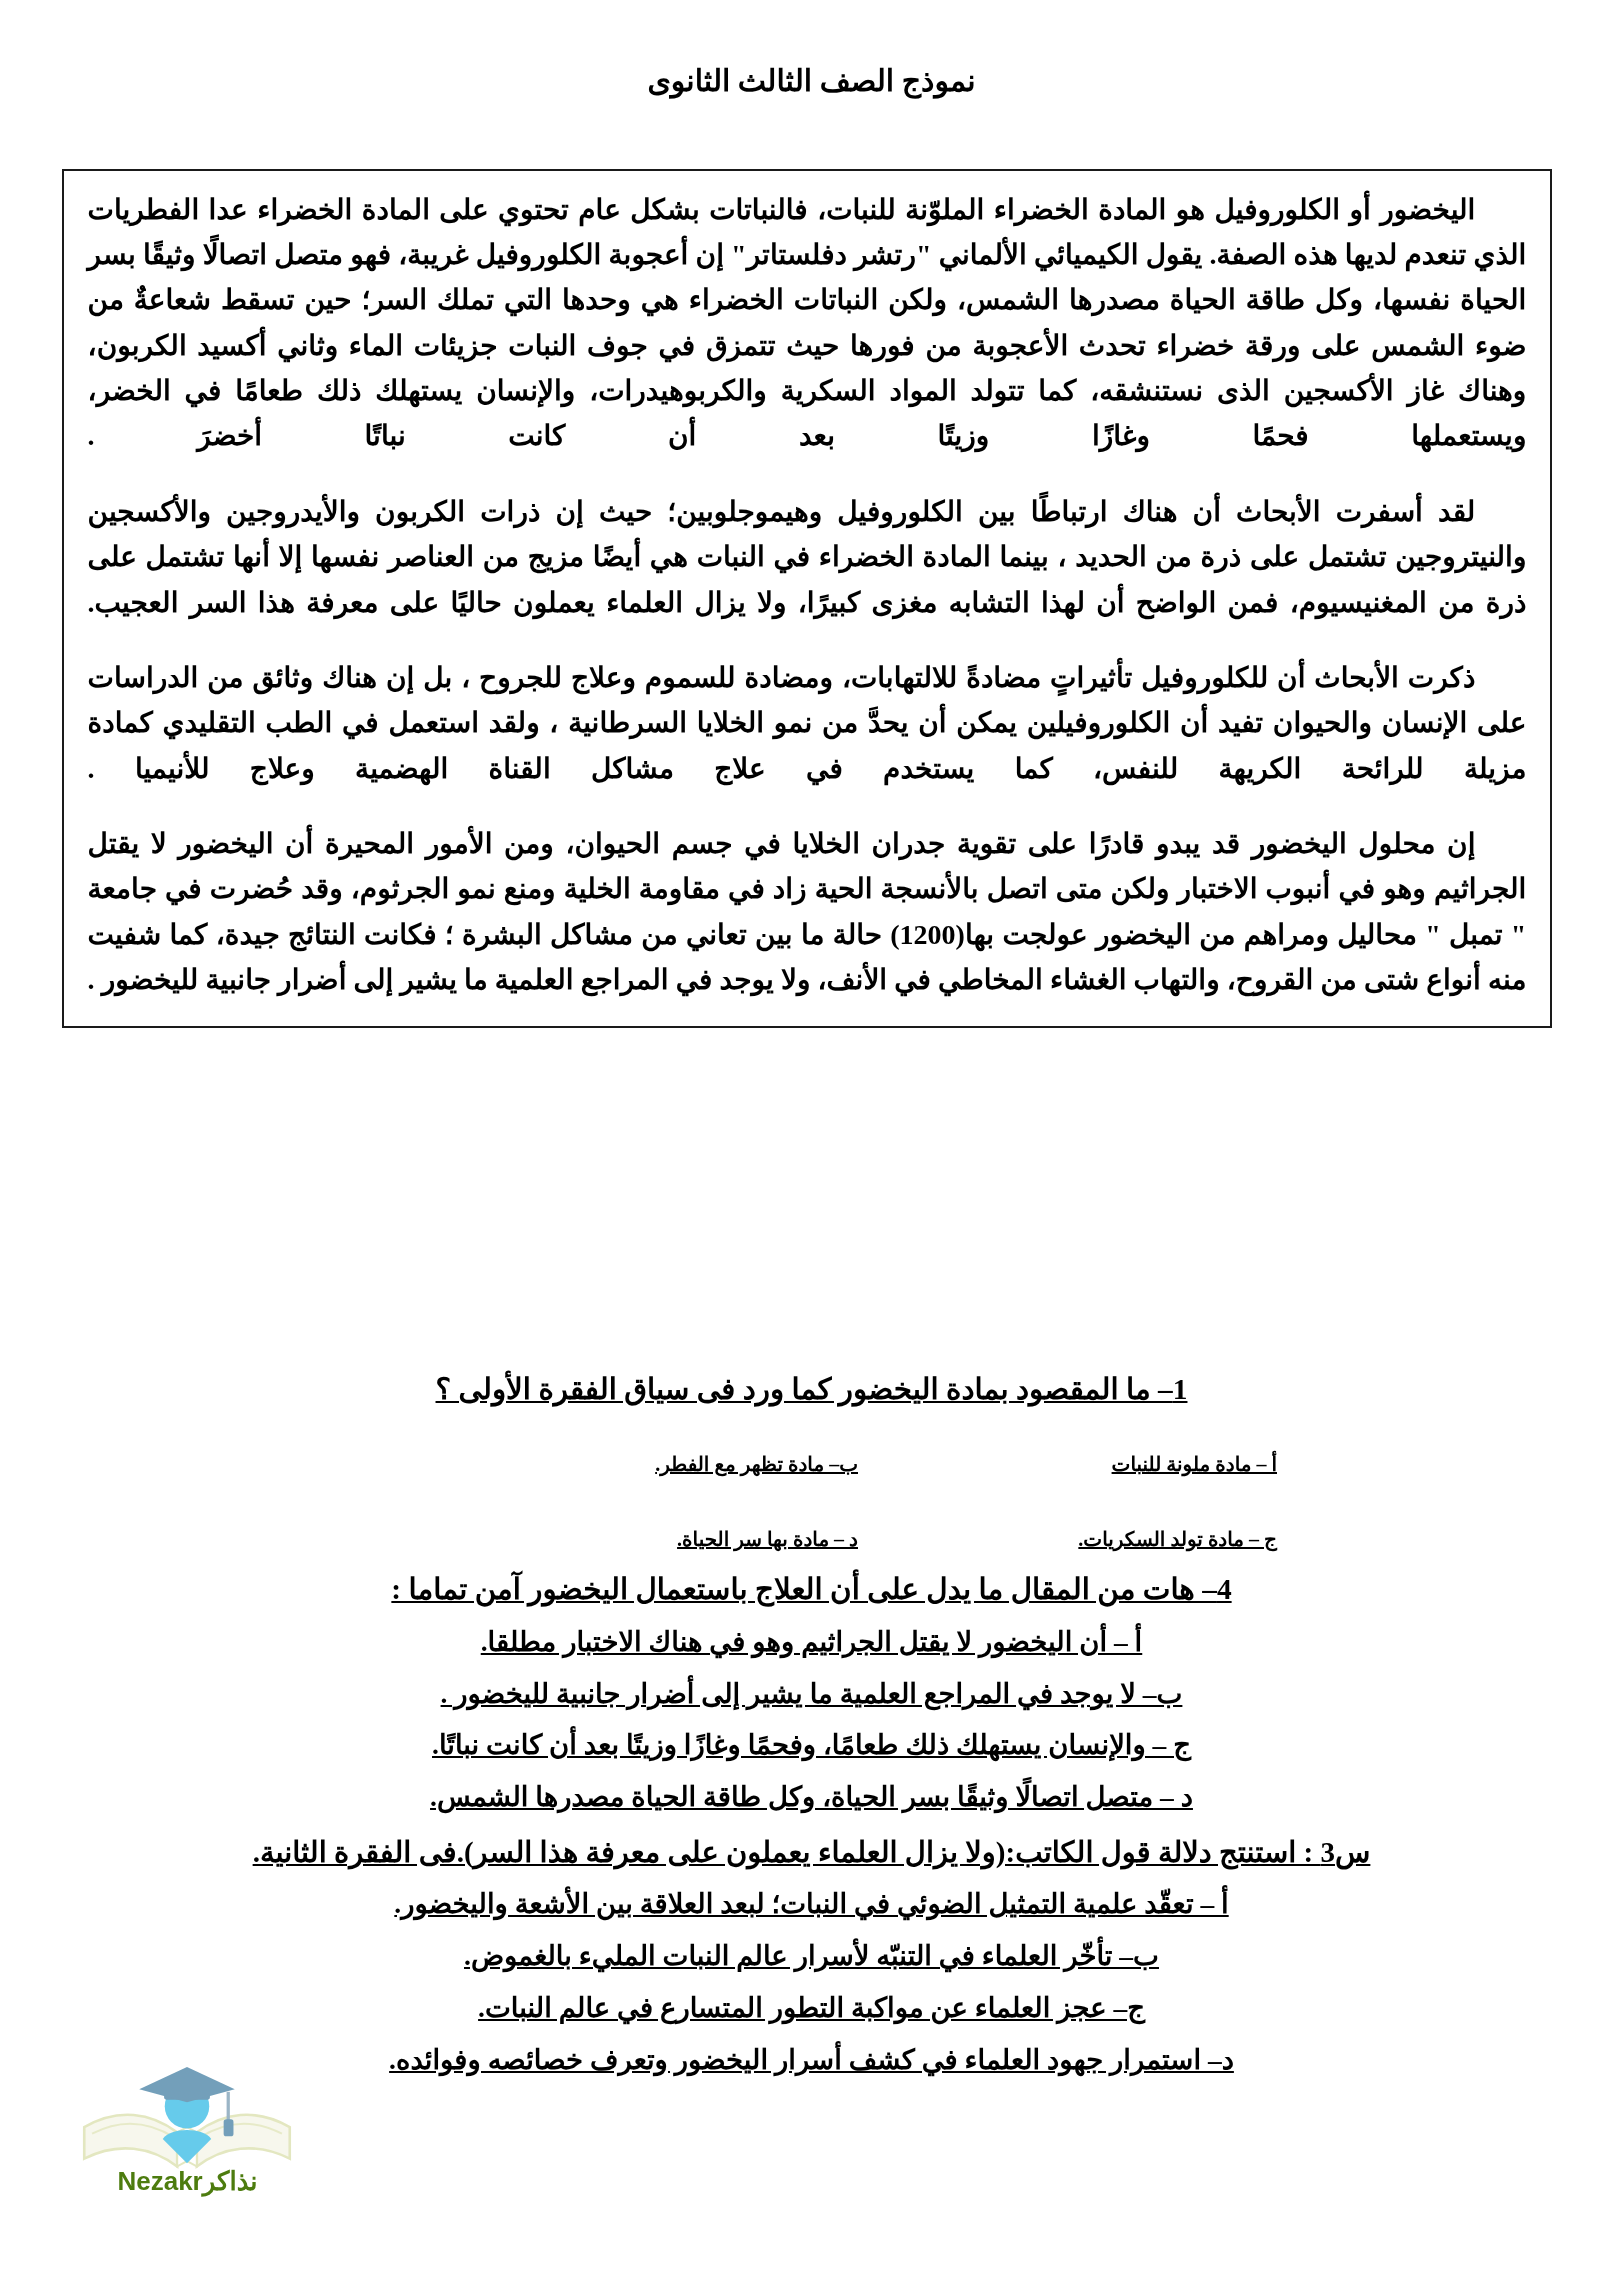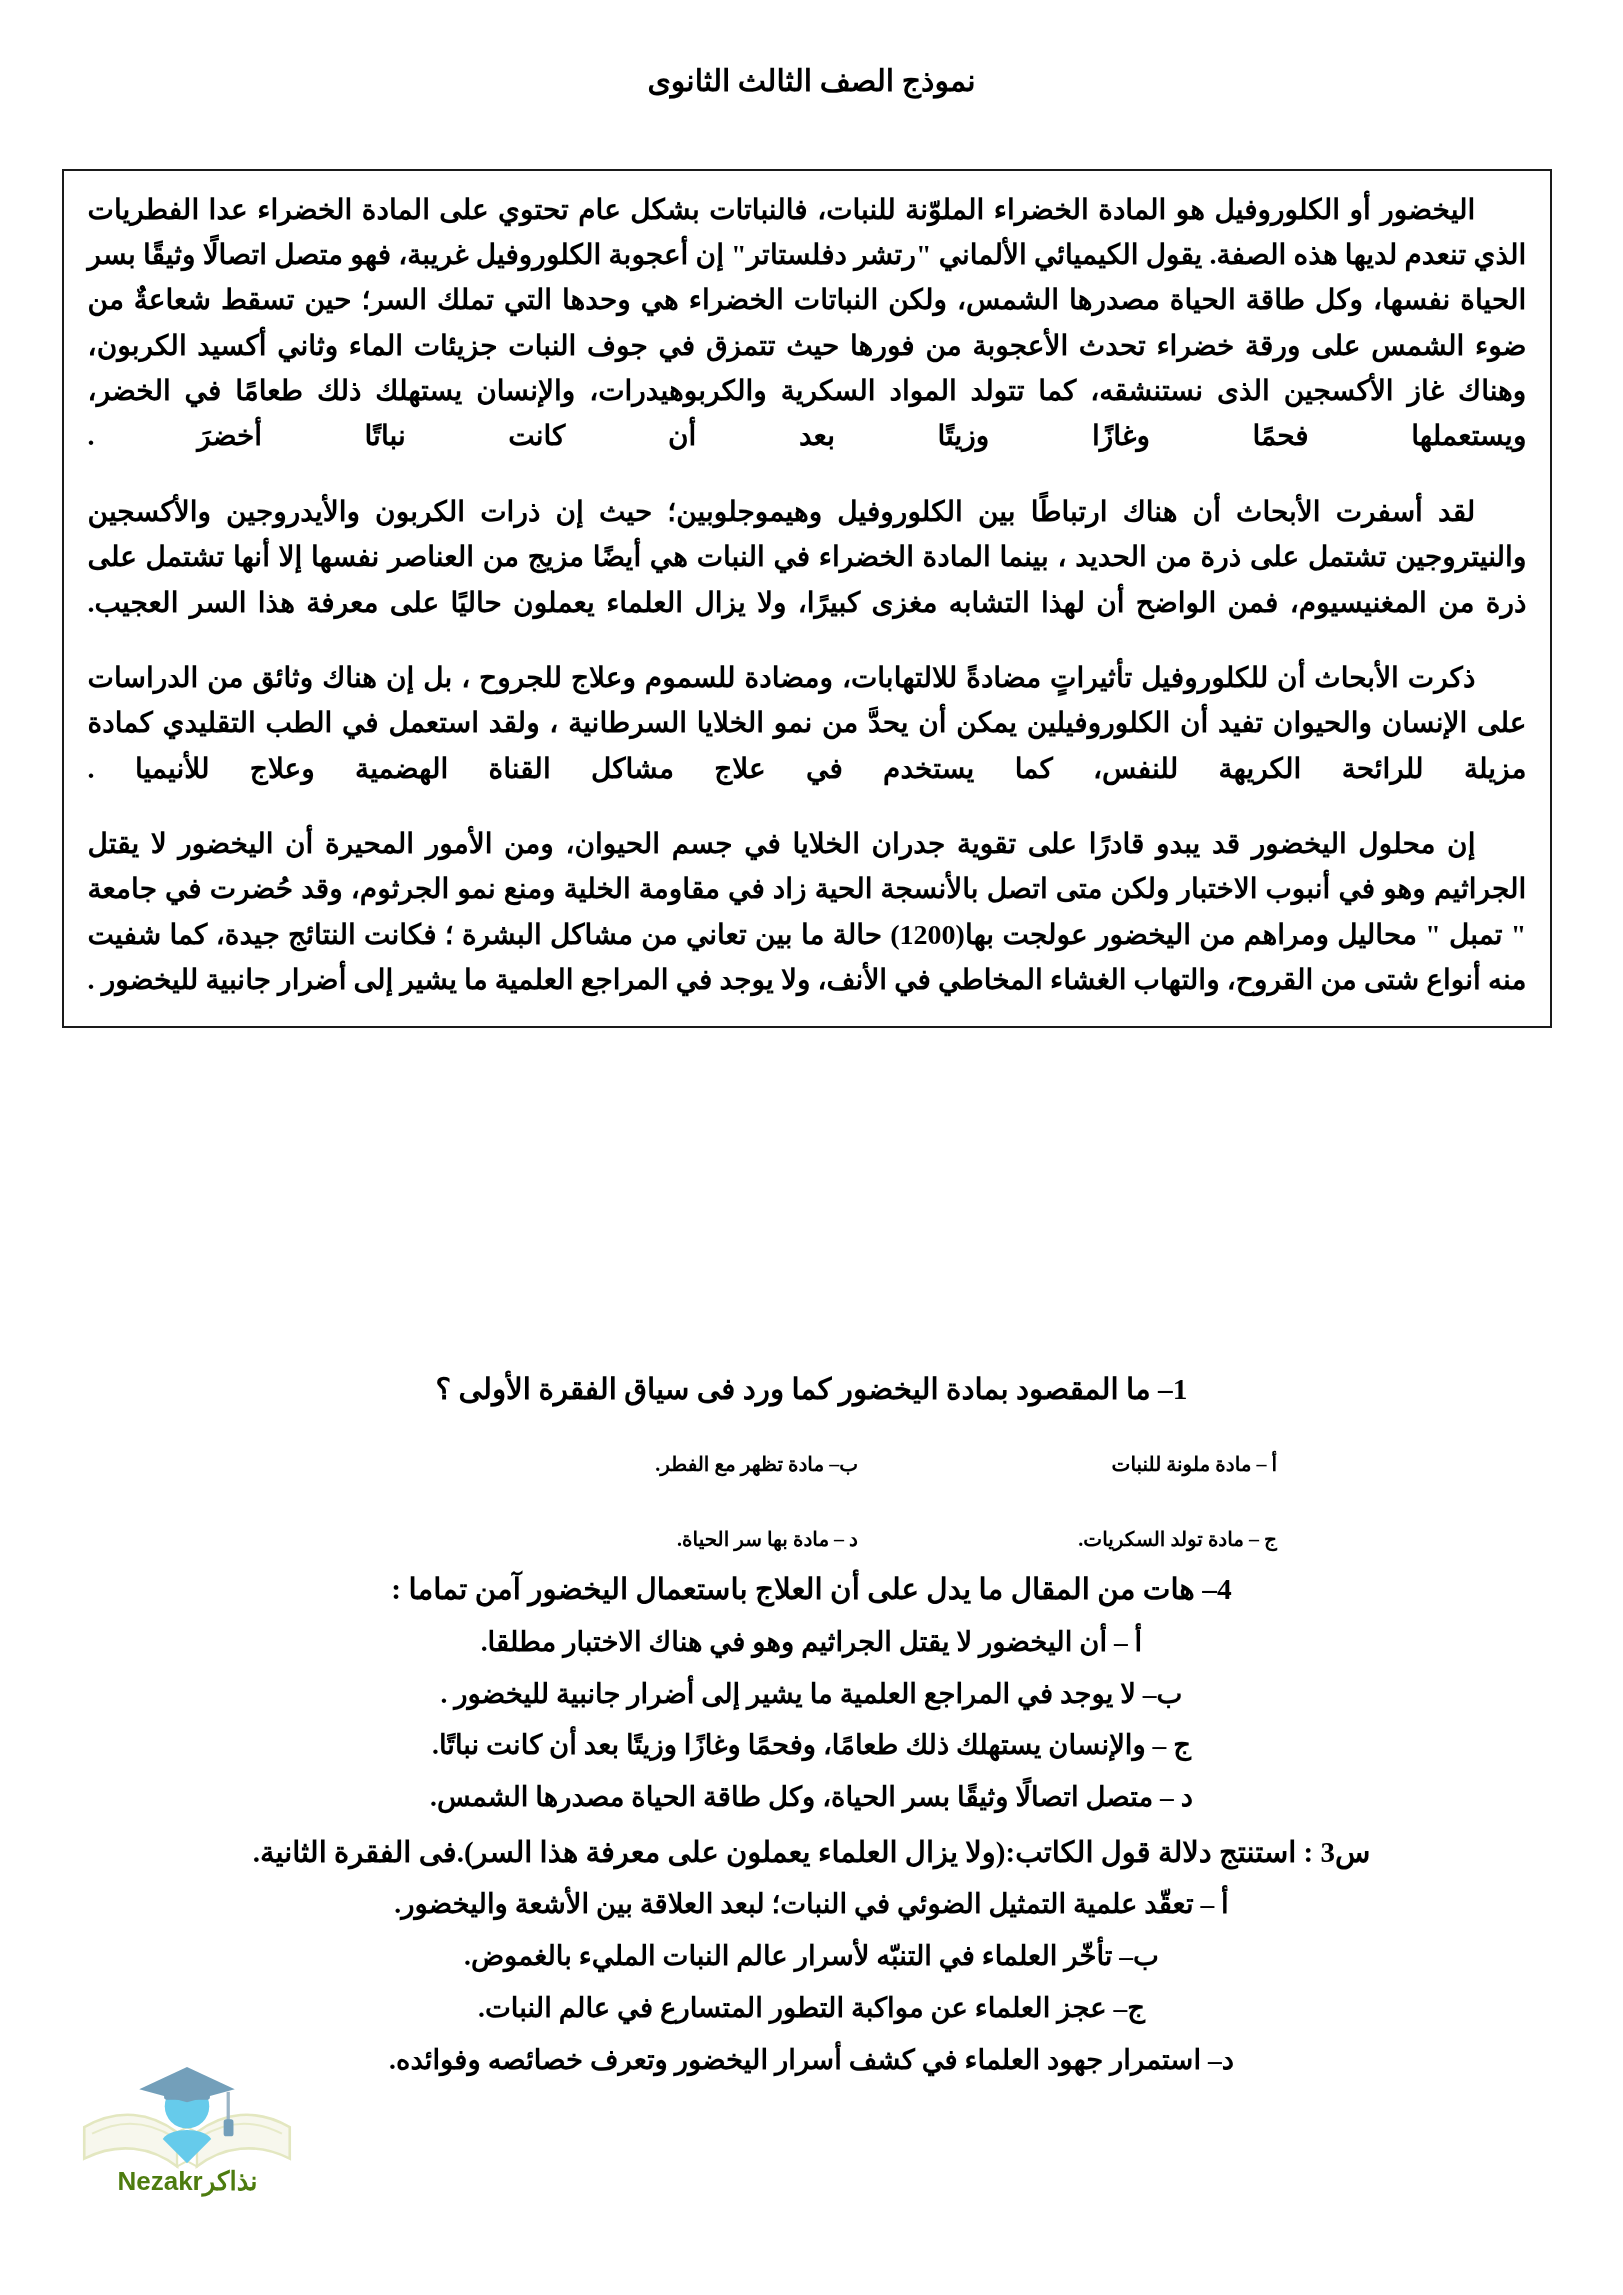--- a/index.html
+++ b/index.html
@@ -54,20 +54,21 @@
   }
   .passage-par:last-child { margin-bottom: 3.9px; }
   .passage-par.indent { text-indent: 51px; }
 
   
   .questions {
     position: absolute;
     top: 1355px;
     right: 71px;
     left: 71px;
+    text-decoration: underline;
   }
   .q-block { margin-bottom: 2.6px; }
   .q-stem {
     font-size: 29.4px;
     font-weight: bold;
     line-height: 1.5;
     text-align: center;
     margin: 11.8px 0 6.5px 0;
     direction: rtl;
   }

